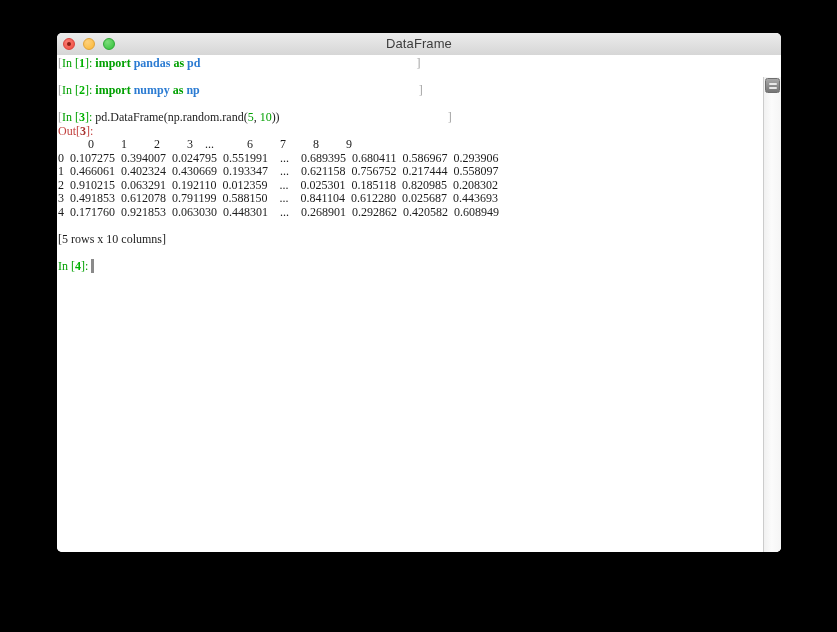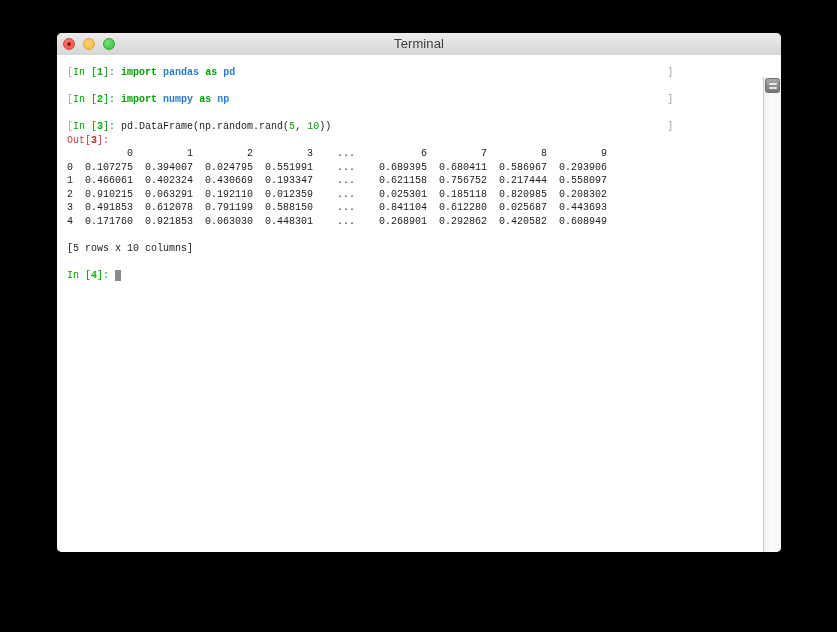--- a/index.html
+++ b/index.html
@@ -22,23 +22,23 @@
     font-size:13px;color:#3d3d3d;letter-spacing:.1px;
   }
   .lights{position:absolute;left:6px;top:4.5px;display:flex;gap:8px;}
   .light{width:12px;height:12px;border-radius:50%;box-sizing:border-box;position:relative;padding:0;}
   .light.red{background:radial-gradient(circle at 35% 30%,#fa7b72,#ef4e41);border:1px solid #d8423c;}
   .light.red::after{content:"";position:absolute;left:3px;top:3px;width:4px;height:4px;border-radius:50%;background:#8c1d12;}
   .light.yellow{background:radial-gradient(circle at 35% 30%,#fdd07c,#fcb834);border:1px solid #dfa23a;}
   .light.green{background:radial-gradient(circle at 35% 30%,#7ddc7a,#2fc138);border:1px solid #2ea735;}
   .content{position:absolute;top:22px;left:0;right:0;bottom:0;background:#fff;}
   pre.term{
-    margin:9px;position:absolute;left:1px;top:2px;right:19px;bottom:0;
-    font-family:Liberation Mono, monospace;
-    font-size:10px;line-height:13.5px;color:#1c1c1c;
+    margin:0;position:absolute;left:1px;top:2px;right:19px;bottom:0;
+    font-family:Liberation Serif, serif;
+    font-size:12px;line-height:13.5px;color:#1c1c1c;
     white-space:pre;overflow:hidden;
   }
   pre.term .tline{height:13.5px;}
   .scrollstrip{
     position:absolute;top:22px;right:0;bottom:0;width:18px;
     background:linear-gradient(to right,#f1f1f1,#fbfbfb 45%,#f5f5f5);
     border-left:1px solid #cccccc;box-sizing:border-box;
   }
   .splitbtn{
     position:absolute;top:1px;right:1px;width:15px;height:15px;
@@ -52,21 +52,21 @@
 </head>
 <body>
 
 <div class="window">
   <div class="titlebar">
     <div class="lights">
       <button class="light red" title=""></button>
       <button class="light yellow" title=""></button>
       <button class="light green" title=""></button>
     </div>
-    <div class="title">Terminal</div>
+    <div class="title">DataFrame</div>
   </div>
   <div class="content">
     <pre class="term"><div class="tline"><span style="color: rgb(163, 163, 163);">[</span><span style="color: rgb(0, 160, 0);">In </span><span style="color: rgb(0, 160, 0);">[</span><span style="color: rgb(0, 179, 0); font-weight: bold;">1</span><span style="color: rgb(0, 160, 0);">]: </span><span style="color: rgb(0, 160, 0); font-weight: bold;">import</span><span style="color: rgb(28, 28, 28);"> </span><span style="color: rgb(43, 123, 210); font-weight: bold;">pandas</span><span style="color: rgb(28, 28, 28);"> </span><span style="color: rgb(0, 160, 0); font-weight: bold;">as</span><span style="color: rgb(28, 28, 28);"> </span><span style="color: rgb(43, 123, 210); font-weight: bold;">pd</span><span>                                                                        </span><span style="color: rgb(163, 163, 163);">]</span></div><div class="tline">&nbsp;</div><div class="tline"><span style="color: rgb(163, 163, 163);">[</span><span style="color: rgb(0, 160, 0);">In </span><span style="color: rgb(0, 160, 0);">[</span><span style="color: rgb(0, 179, 0); font-weight: bold;">2</span><span style="color: rgb(0, 160, 0);">]: </span><span style="color: rgb(0, 160, 0); font-weight: bold;">import</span><span style="color: rgb(28, 28, 28);"> </span><span style="color: rgb(43, 123, 210); font-weight: bold;">numpy</span><span style="color: rgb(28, 28, 28);"> </span><span style="color: rgb(0, 160, 0); font-weight: bold;">as</span><span style="color: rgb(28, 28, 28);"> </span><span style="color: rgb(43, 123, 210); font-weight: bold;">np</span><span>                                                                         </span><span style="color: rgb(163, 163, 163);">]</span></div><div class="tline">&nbsp;</div><div class="tline"><span style="color: rgb(163, 163, 163);">[</span><span style="color: rgb(0, 160, 0);">In </span><span style="color: rgb(0, 160, 0);">[</span><span style="color: rgb(0, 179, 0); font-weight: bold;">3</span><span style="color: rgb(0, 160, 0);">]: </span><span style="color: rgb(28, 28, 28);">pd.DataFrame(np.random.rand(</span><span style="color: rgb(0, 160, 0);">5</span><span style="color: rgb(28, 28, 28);">, </span><span style="color: rgb(0, 160, 0);">10</span><span style="color: rgb(28, 28, 28);">))</span><span>                                                        </span><span style="color: rgb(163, 163, 163);">]</span></div><div class="tline"><span style="color: rgb(195, 66, 63);">Out[</span><span style="color: rgb(169, 52, 48); font-weight: bold;">3</span><span style="color: rgb(195, 66, 63);">]:</span></div><div class="tline"><span style="color: rgb(28, 28, 28);">          0         1         2         3    ...           6         7         8         9</span></div><div class="tline"><span style="color: rgb(28, 28, 28);">0  0.107275  0.394007  0.024795  0.551991    ...    0.689395  0.680411  0.586967  0.293906</span></div><div class="tline"><span style="color: rgb(28, 28, 28);">1  0.466061  0.402324  0.430669  0.193347    ...    0.621158  0.756752  0.217444  0.558097</span></div><div class="tline"><span style="color: rgb(28, 28, 28);">2  0.910215  0.063291  0.192110  0.012359    ...    0.025301  0.185118  0.820985  0.208302</span></div><div class="tline"><span style="color: rgb(28, 28, 28);">3  0.491853  0.612078  0.791199  0.588150    ...    0.841104  0.612280  0.025687  0.443693</span></div><div class="tline"><span style="color: rgb(28, 28, 28);">4  0.171760  0.921853  0.063030  0.448301    ...    0.268901  0.292862  0.420582  0.608949</span></div><div class="tline">&nbsp;</div><div class="tline"><span style="color: rgb(28, 28, 28);">[5 rows x 10 columns]</span></div><div class="tline">&nbsp;</div><div class="tline"><span style="color: rgb(0, 160, 0);">In </span><span style="color: rgb(0, 160, 0);">[</span><span style="color: rgb(0, 179, 0); font-weight: bold;">4</span><span style="color: rgb(0, 160, 0);">]: </span><span style="background: rgb(138, 138, 138);">&nbsp;</span></div></pre>
     <div class="scrollstrip">
       <div class="splitbtn">
         <span class="bar b1"></span>
         <span class="bar b2"></span>
       </div>
     </div>
   </div>

